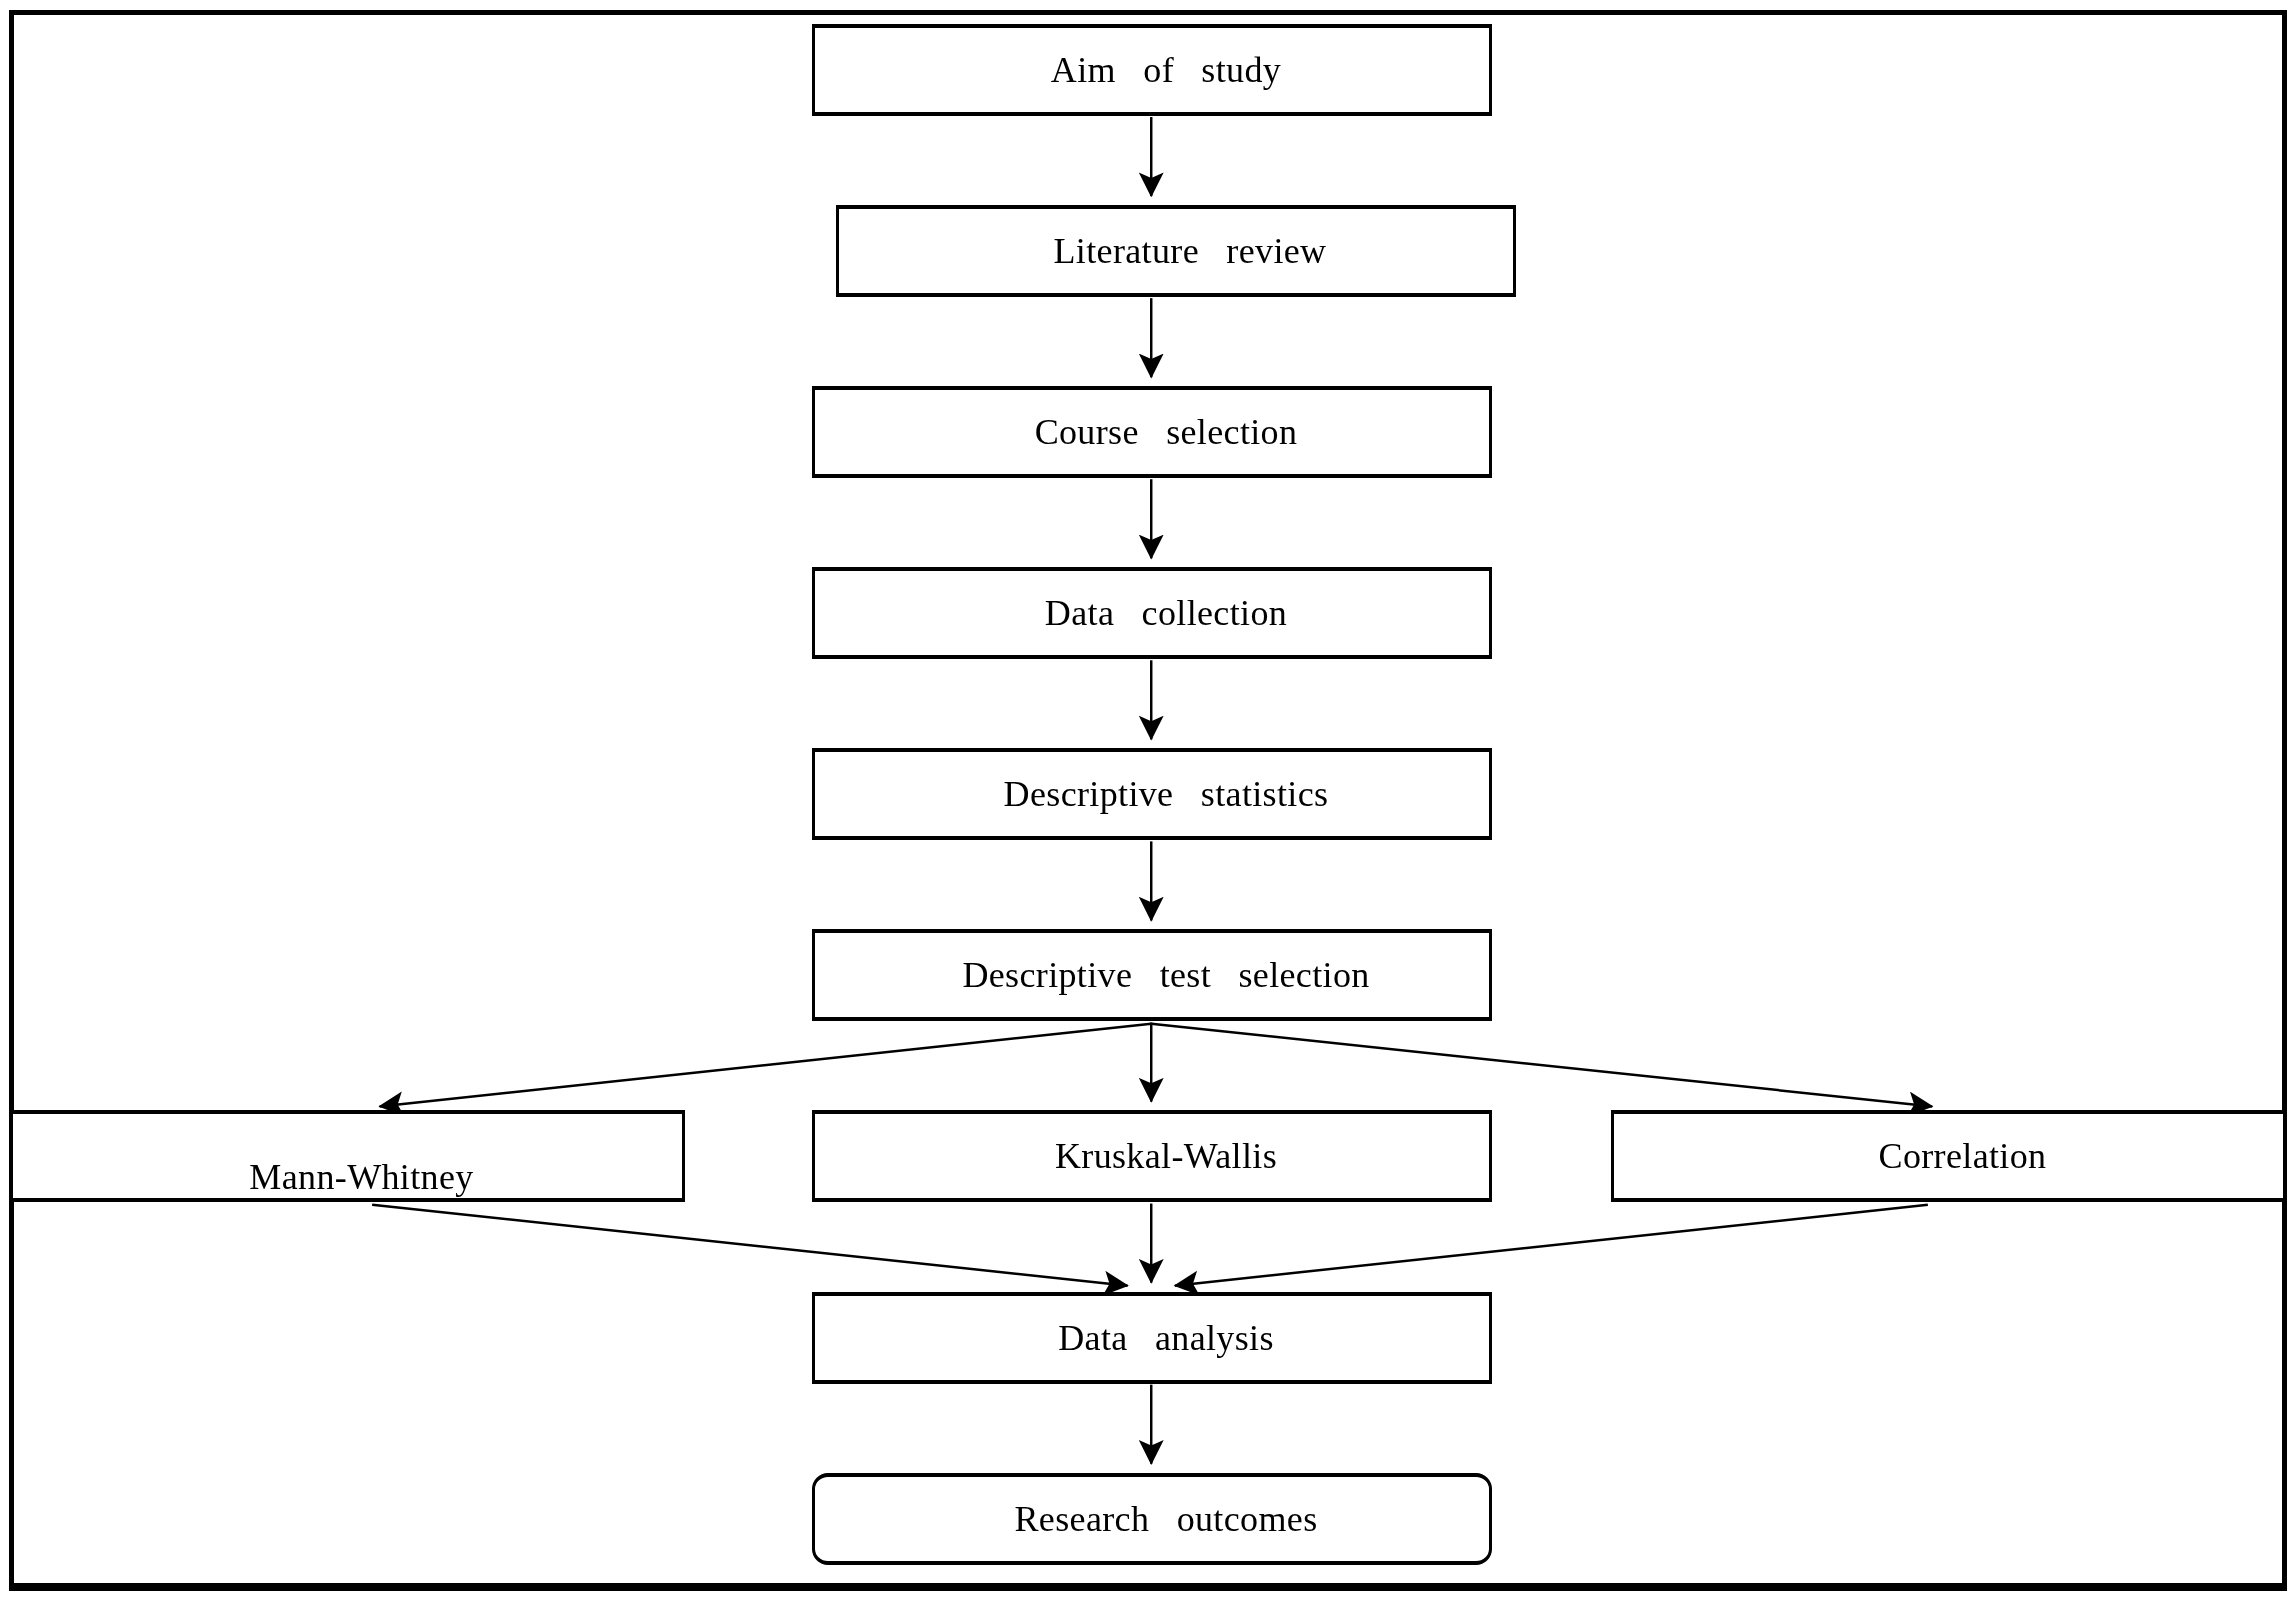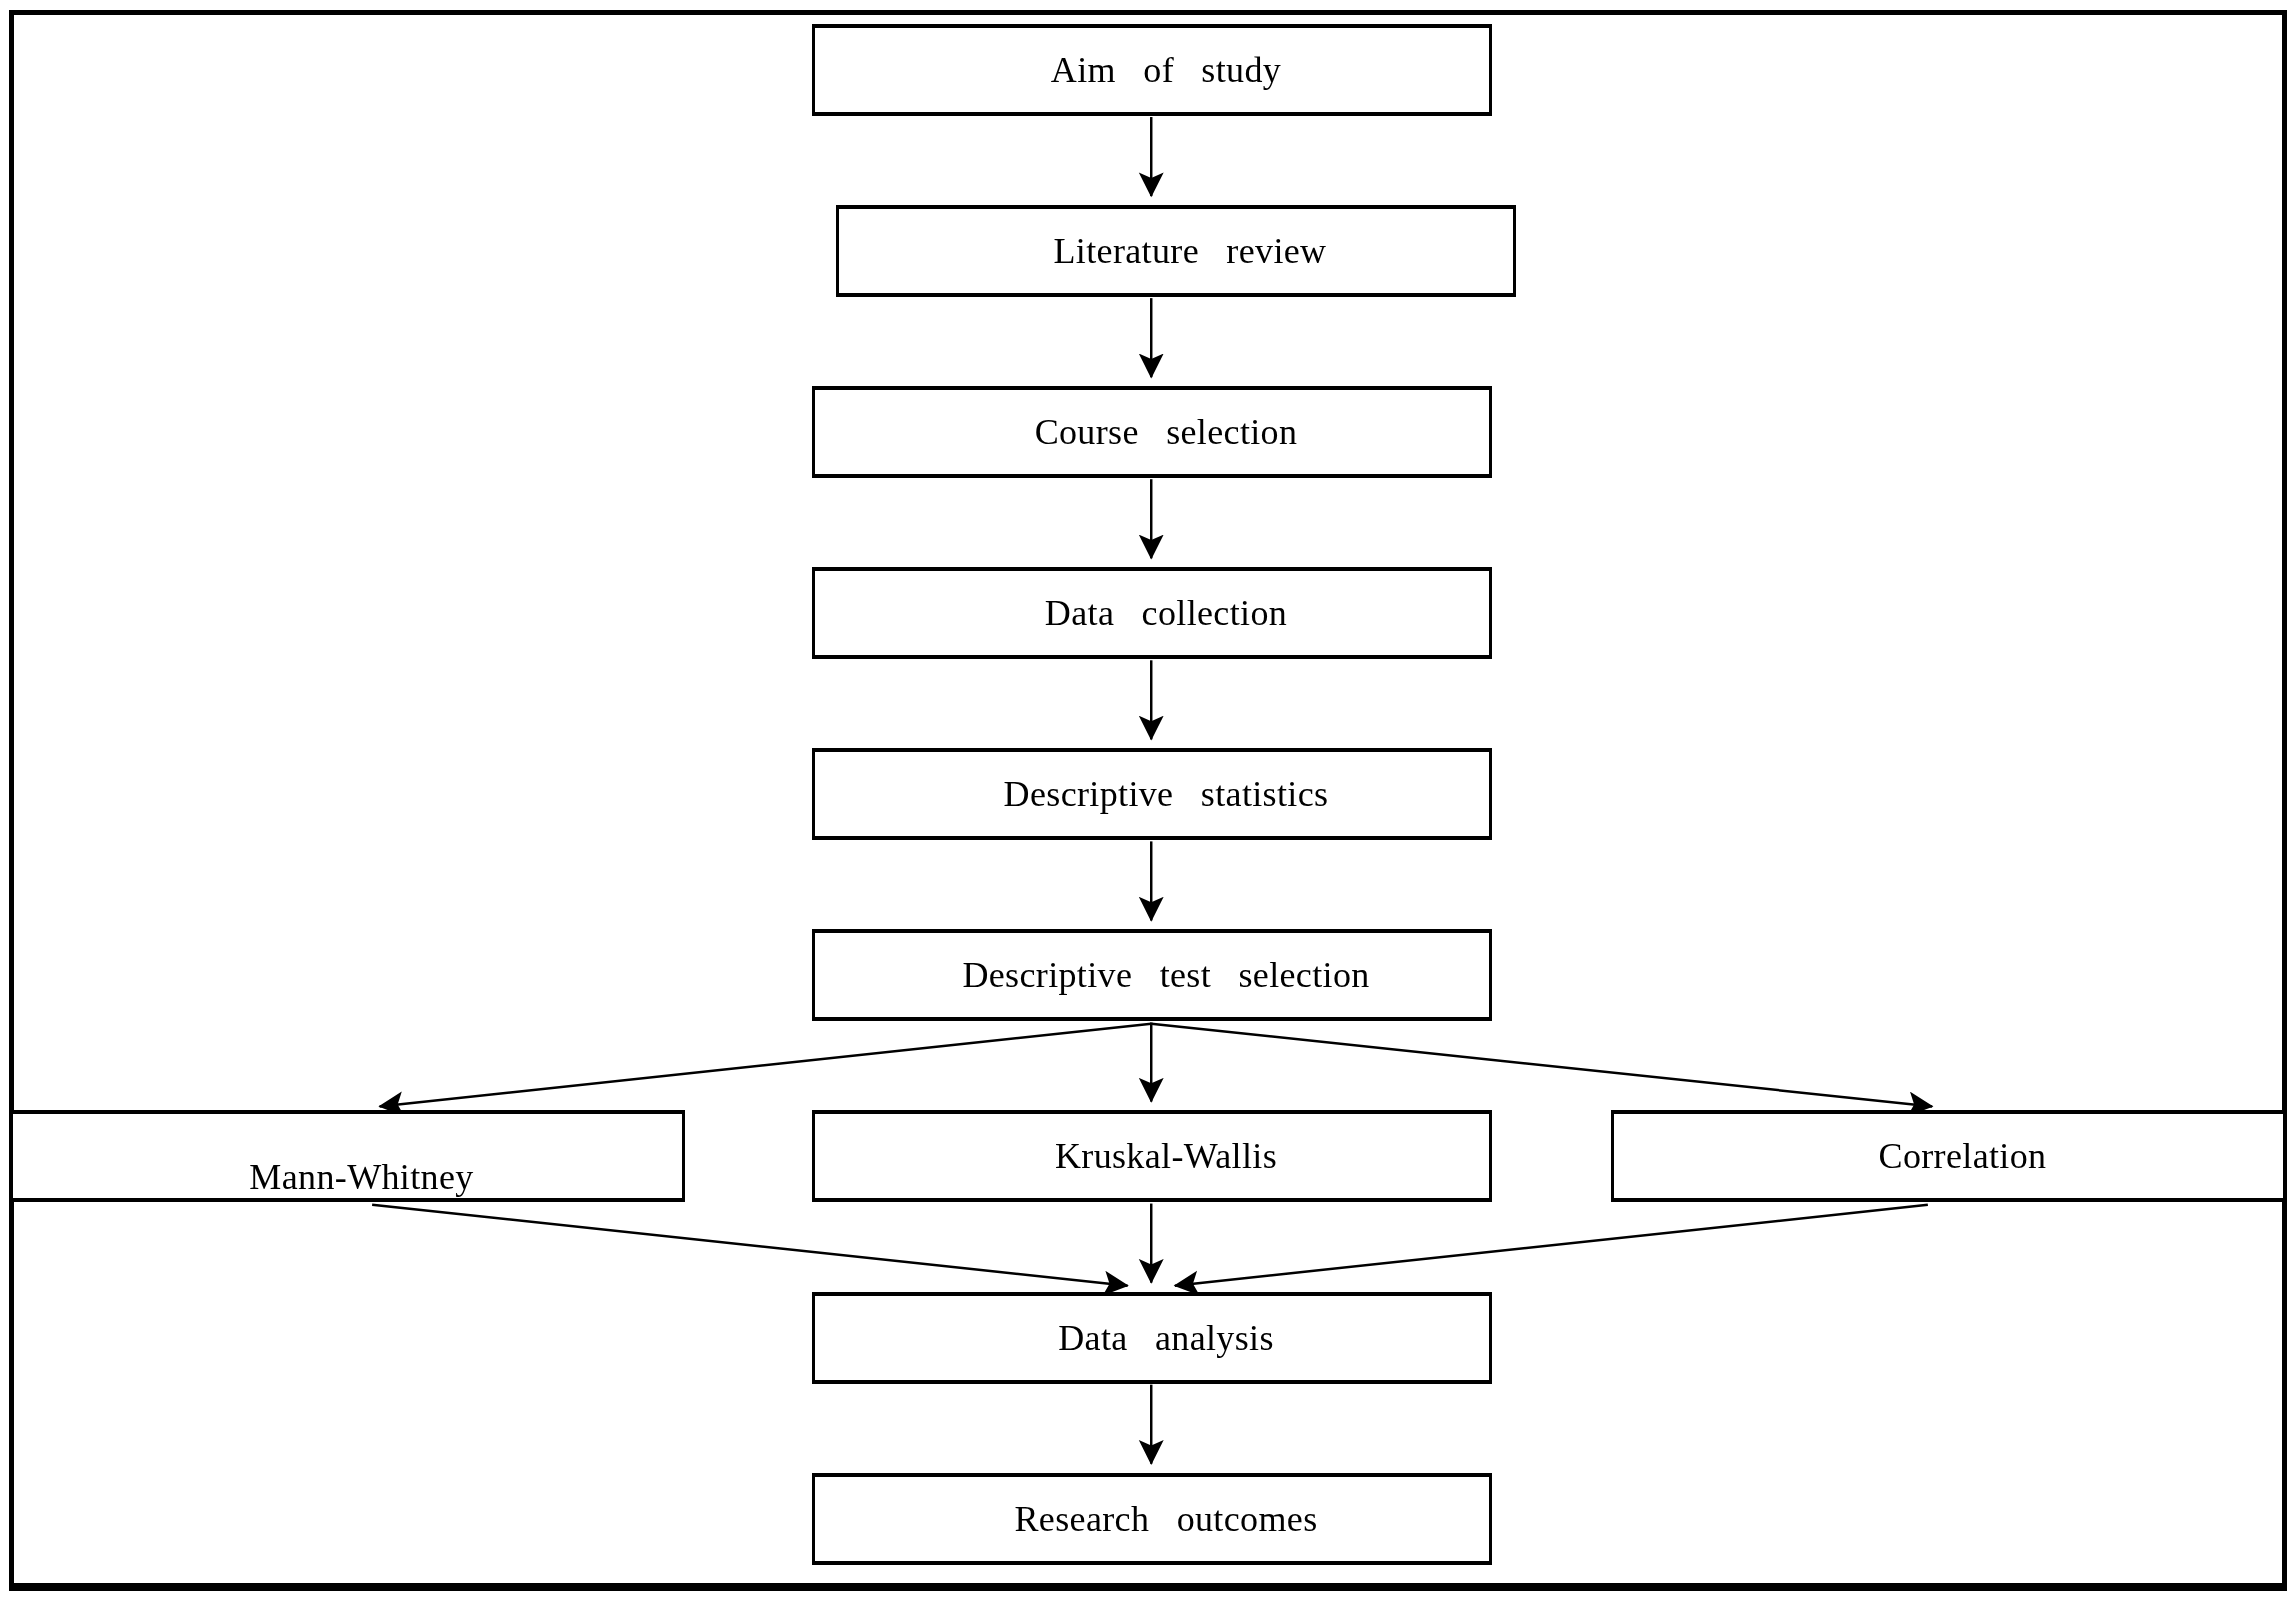--- a/index.html
+++ b/index.html
@@ -48,21 +48,21 @@
   
   .col-c  { left: 812px; width: 680px; }
   .n-aim         { top: 24px;   }
   .n-literature  { top: 205px; margin-left: 24px;  }
   .n-course      { top: 386px;  }
   .n-collection  { top: 567px;  }
   .n-descriptive { top: 748px; }
   .n-testsel     { top: 929px; }
   .n-kruskal     { top: 1110px; }
   .n-analysis    { top: 1292px; }
-  .n-outcomes    { top: 1473px; }
+  .n-outcomes    { top: 1473px; border-radius: 16px; }
   
   .n-mann        { top: 1110px; left: 10px;   width: 675px; align-items: flex-end; }
   .n-correlation { top: 1110px; left: 1611px; width: 675px; }
 
   svg.arrow-layer {
     position: absolute;
     left: 0;
     top: 0;
     width: 2295px;
     height: 1600px;

